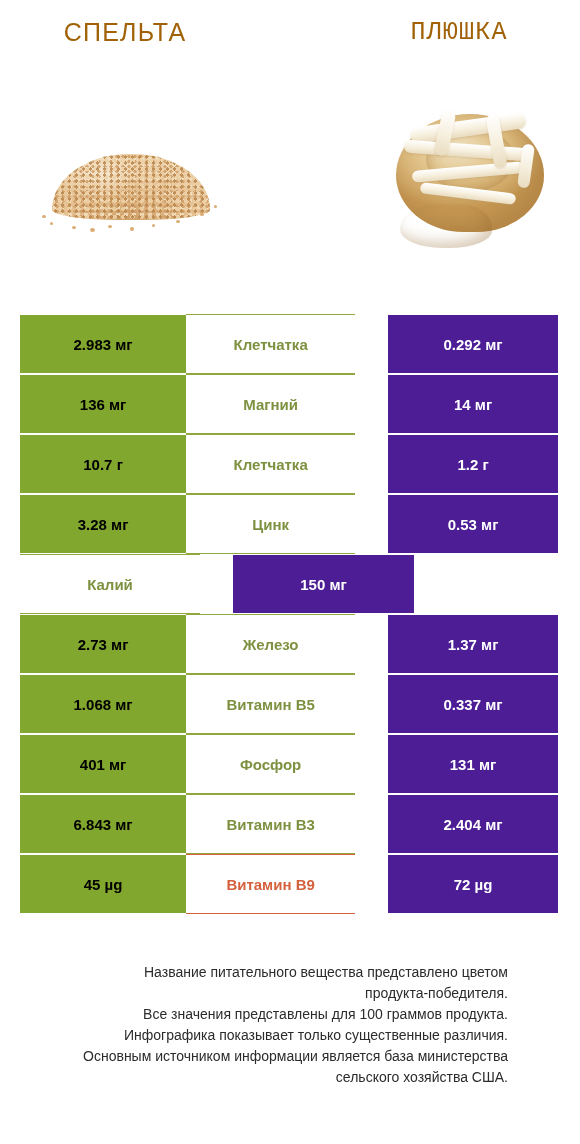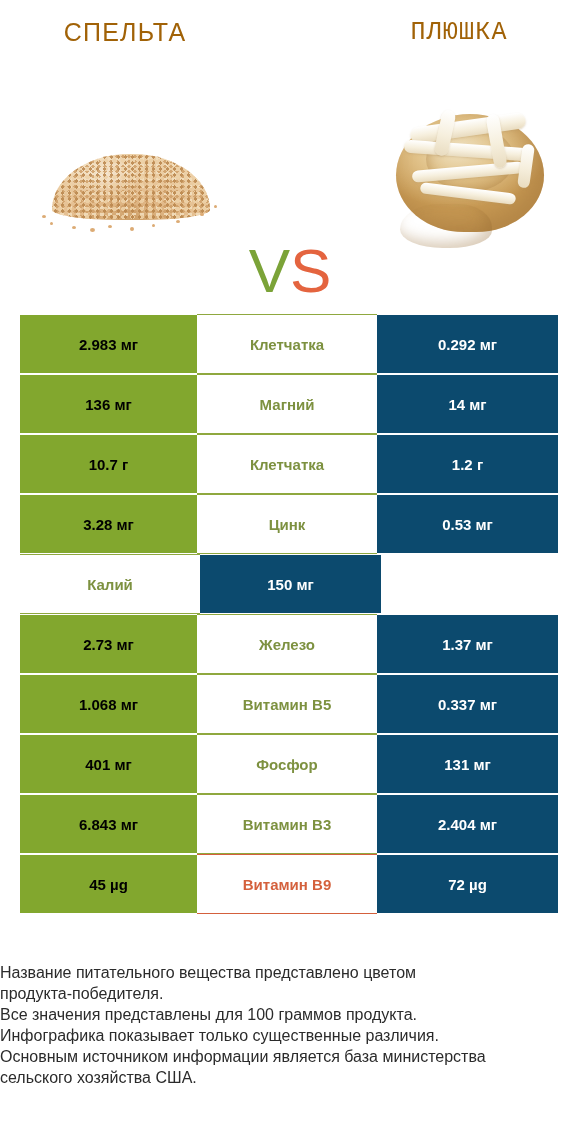--- a/index.html
+++ b/index.html
@@ -177,23 +177,24 @@
   .cell-left {
     width: 177px;
     color: #000000;
     background: #82a72e;
     border-top: 1.5px solid #ffffff;
     border-bottom: 1.5px solid #ffffff;
   }
   .cell-right {
     width: 181px;
     color: #ffffff;
-    background: #0c4a6e;
+    background: #4c1d95;
     border-top: 1.5px solid #ffffff;
     border-bottom: 1.5px solid #ffffff;
+    margin-left: 33px;
   }
   .cell-mid {
     width: 180px;
     background: #ffffff;
     color: #7d9140;
     font-weight: 600;
     border-top: 1px solid #8fa83f;
     border-bottom: 1px solid #8fa83f;
   }
   .row.winner-right .cell-mid {
@@ -201,22 +202,22 @@
     border-top-color: #d4603c;
     border-bottom-color: #d4603c;
   }
 
   
   .footer {
     position: absolute;
     top: 962px;
     left: 0;
     width: 508px;
-    text-align: left;
-    font-size: 16px;
+    text-align: right;
+    font-size: 14px;
     line-height: 21px;
     color: #2b2b2b;
     font-weight: 400;
   }
   .footer p { margin: 0; }
 </style>
 </head>
 <body>
 
 <div class="page">
@@ -250,23 +251,20 @@
         <div class="icing" style="left:24px; top:16px;  width:116px; height:16px; transform:rotate(-8deg);"></div>
         <div class="icing" style="left:18px; top:40px;  width:126px; height:13px; transform:rotate(4deg);"></div>
         <div class="icing" style="left:26px; top:62px;  width:112px; height:12px; transform:rotate(-5deg);"></div>
         <div class="icing" style="left:34px; top:84px;  width:96px;  height:11px; transform:rotate(7deg);"></div>
         <div class="icing" style="left:52px; top:6px;   width:14px;  height:46px; transform:rotate(12deg);"></div>
         <div class="icing" style="left:104px;top:10px;  width:13px;  height:54px; transform:rotate(-10deg);"></div>
         <div class="icing" style="left:134px;top:40px;  width:12px;  height:44px; transform:rotate(8deg);"></div>
         <div class="bun-bottom"></div>
       </div>
 
-      <div class="vs">
-        <span class="v">V</span><span class="s">S</span>
-      </div>
     </div>
   </div>
 
   <div class="table" id="nutrient-table">
       <div class="row">
         <div class="cell cell-left">2.983 мг</div>
         <div class="cell cell-mid">Клетчатка</div>
         <div class="cell cell-right">0.292 мг</div>
       </div>
       <div class="row">

